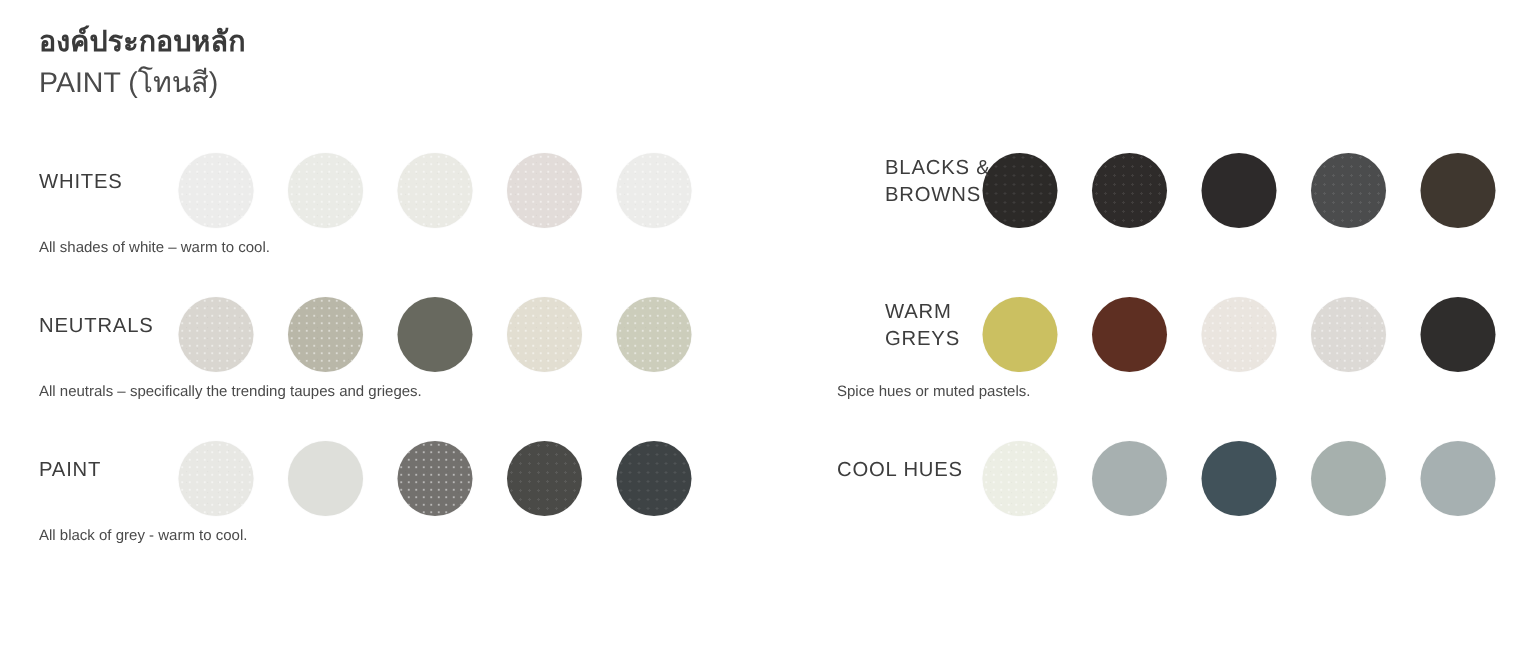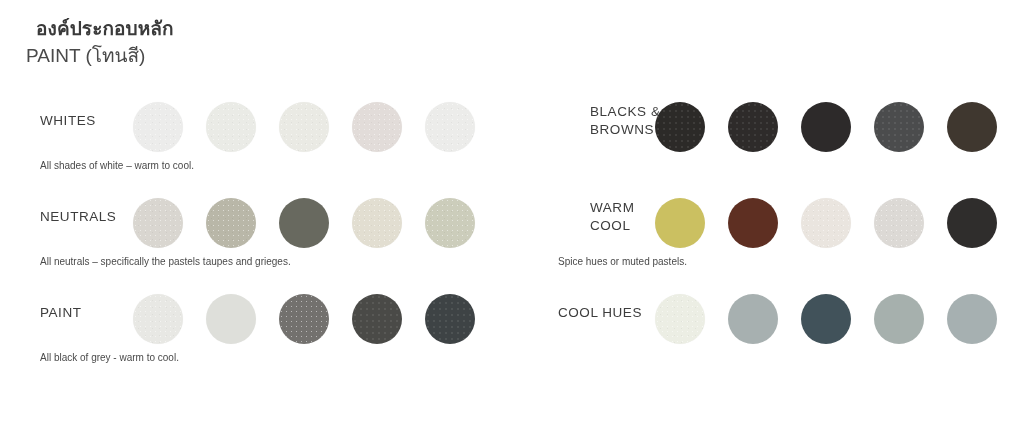--- a/index.html
+++ b/index.html
@@ -23,37 +23,36 @@
     left: 26px;
     top: 16px;
   }
   .header-thai {
     font-size: 19px;
     font-weight: bold;
     color: #3a3a3a;
     letter-spacing: 0.1px;
     line-height: 26px;
     white-space: nowrap;
-    margin-left: 10px;
   }
   .header-sub {
     font-size: 19px;
     font-weight: normal;
     color: #4a4a4a;
     line-height: 24px;
     margin-top: 2px;
     white-space: nowrap;
   }
 
   
   .column {
     position: absolute;
     top: 86px;
   }
-  .column-left  { left: 40px;  width: 500px; }
+  .column-left  { left: 26px;  width: 500px; }
   .column-right { left: 558px; width: 470px; }
 
   .group {
     position: relative;
     height: 96px;
   }
 
   .group-label {
     position: absolute;
     left: 0;
@@ -145,21 +144,21 @@
         <span class="caption-line">NEUTRALS</span>
       </div>
       <div class="swatch-row">
         <div class="swatch textured" style="background: rgb(217, 214, 208);"></div>
         <div class="swatch textured" style="background: rgb(185, 183, 168);"></div>
         <div class="swatch" style="background: rgb(104, 105, 95);"></div>
         <div class="swatch textured" style="background: rgb(226, 222, 209);"></div>
         <div class="swatch textured" style="background: rgb(204, 205, 187);"></div>
       </div>
       <div class="caption">
-        <span class="caption-line">All neutrals – specifically the pastels taupes and grieges.</span>
+        <span class="caption-line">All neutrals – specifically the trending taupes and grieges.</span>
       </div>
     </div>
     <div class="group">
       <div class="group-label one-line">
         <span class="caption-line">PAINT</span>
       </div>
       <div class="swatch-row">
         <div class="swatch textured" style="background: rgb(232, 232, 228);"></div>
         <div class="swatch" style="background: rgb(222, 223, 218);"></div>
         <div class="swatch textured" style="background: rgb(115, 113, 110);"></div>
@@ -181,21 +180,21 @@
         <div class="swatch textured dark-textured" style="background: rgb(44, 42, 40);"></div>
         <div class="swatch textured dark-textured" style="background: rgb(46, 43, 42);"></div>
         <div class="swatch" style="background: rgb(45, 42, 42);"></div>
         <div class="swatch textured dark-textured" style="background: rgb(75, 76, 77);"></div>
         <div class="swatch" style="background: rgb(63, 55, 47);"></div>
       </div>
     </div>
     <div class="group">
       <div class="group-label two-line">
         <span class="caption-line">WARM</span>
-        <span class="caption-line">COOL</span>
+        <span class="caption-line">GREYS</span>
       </div>
       <div class="swatch-row">
         <div class="swatch" style="background: rgb(203, 192, 97);"></div>
         <div class="swatch" style="background: rgb(94, 47, 34);"></div>
         <div class="swatch textured" style="background: rgb(234, 229, 223);"></div>
         <div class="swatch textured" style="background: rgb(220, 217, 213);"></div>
         <div class="swatch" style="background: rgb(47, 45, 44);"></div>
       </div>
       <div class="caption">
         <span class="caption-line">Spice hues or muted pastels.</span>

